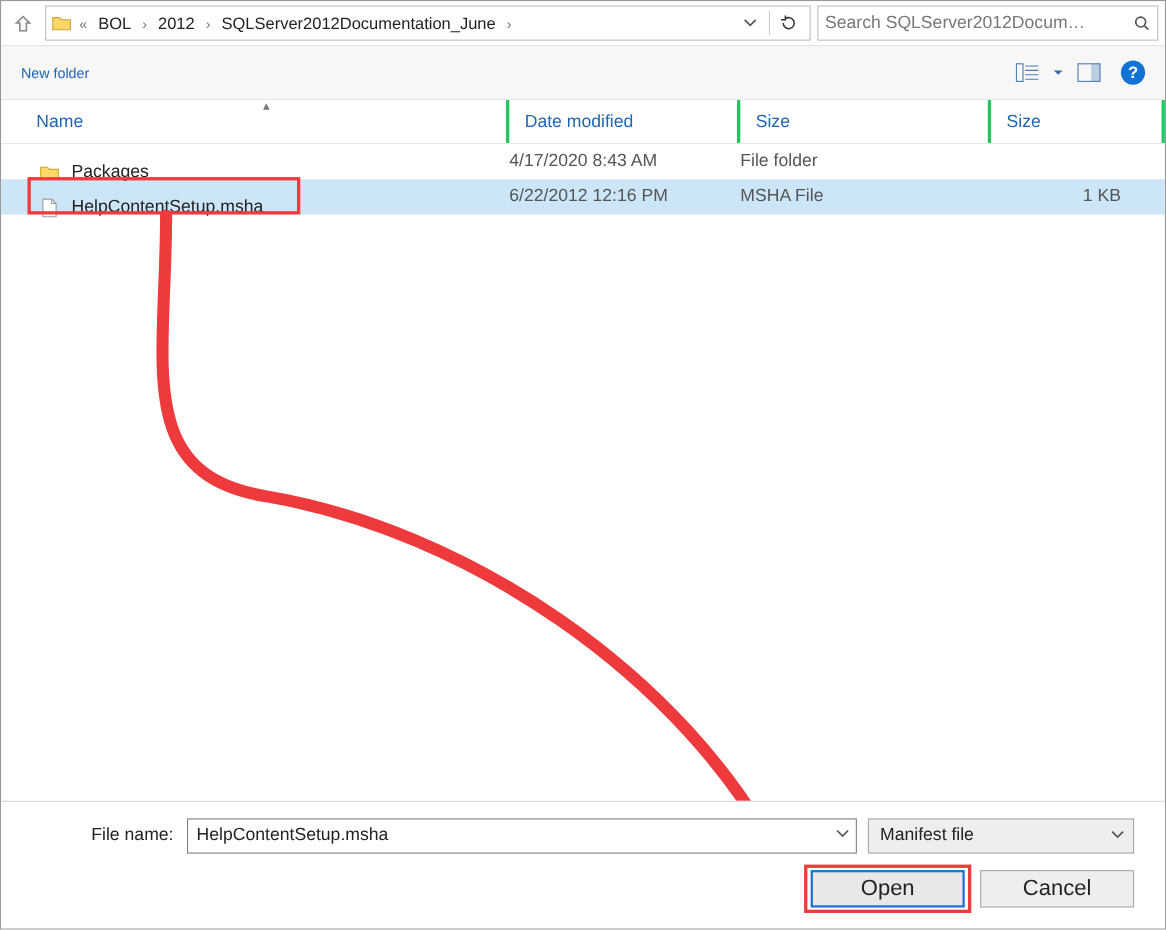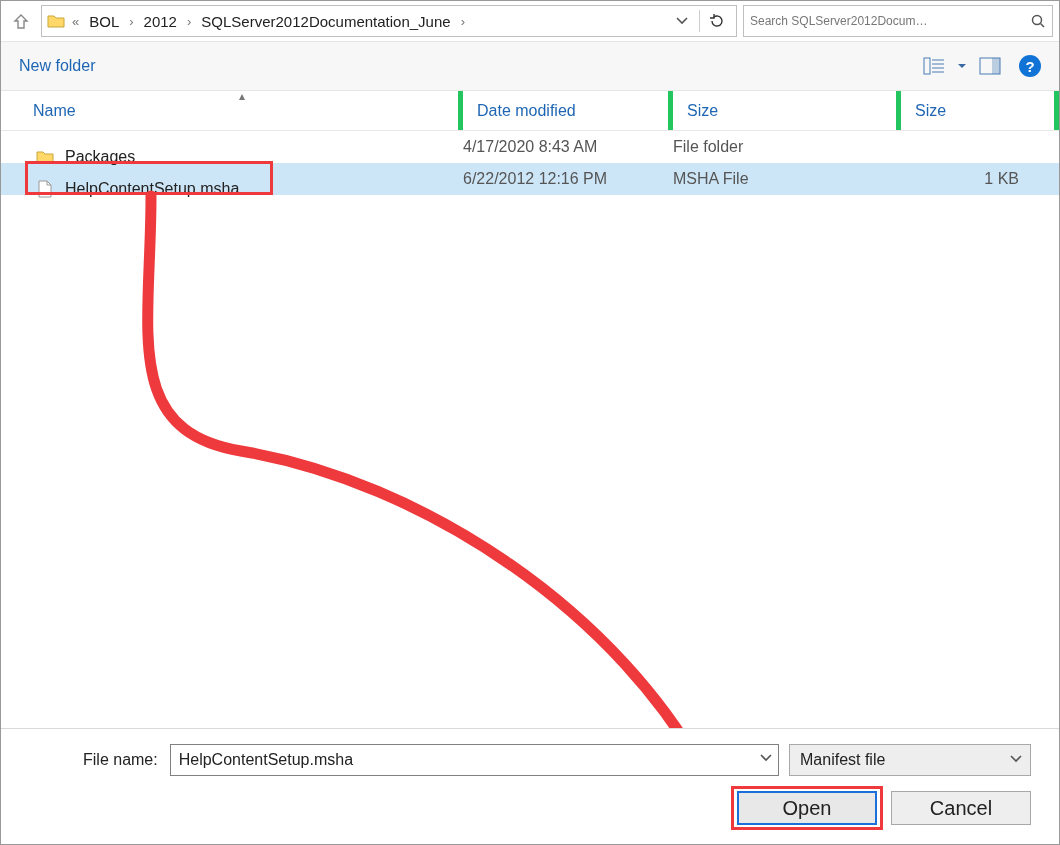--- a/index.html
+++ b/index.html
@@ -75,39 +75,39 @@
     align-items:center;
     padding: 0 6px;
     color:#777;
     background:#fff;
   }
   .searchbox .ph {
     flex:1;
     white-space:nowrap;
     overflow:hidden;
     text-overflow:ellipsis;
-    font-size: 12px;
+    font-size: 16px;
   }
   .searchbox .mag {
     color:#444;
   }
 
   
   .toolbar {
     height: 50px;
     background: #f7f7f7;
     border-top: 1px solid #e5e5e5;
     border-bottom: 1px solid #e5e5e5;
     display:flex;
     align-items:center;
     padding: 0 18px;
   }
   .newfolder {
     color: #1e66b4;
-    font-size: 16px;
+    font-size: 13px;
     cursor:pointer;
   }
   .toolbar-spacer { flex:1; }
   .tool-icn {
     width: 38px; height: 34px;
     display:flex;align-items:center;justify-content:center;
     cursor:pointer;
     color:#4a7db5;
   }
   .tool-icn.caret { width:18px; color:#3a6aa5;}
@@ -124,21 +124,21 @@
   .colhead {
     display:flex;
     height: 40px;
     align-items:center;
     border-bottom: 1px solid #e8e8e8;
     color:#1e66b4;
     font-size:16px;
     position: relative;
   }
   .colhead > div {
-    border-right: 5px solid #22c55e;
+    border-right: 3px solid #22c55e;
     height:100%;
     display:flex;
     align-items:center;
     padding-left:14px;
     cursor:pointer;
   }
   .col-name { width: 462px; padding-left: 32px !important; }
   .col-date { width: 210px; }
   .col-type { width: 228px; }
   .col-size { flex:1; border-right:none; justify-content:flex-start; }

